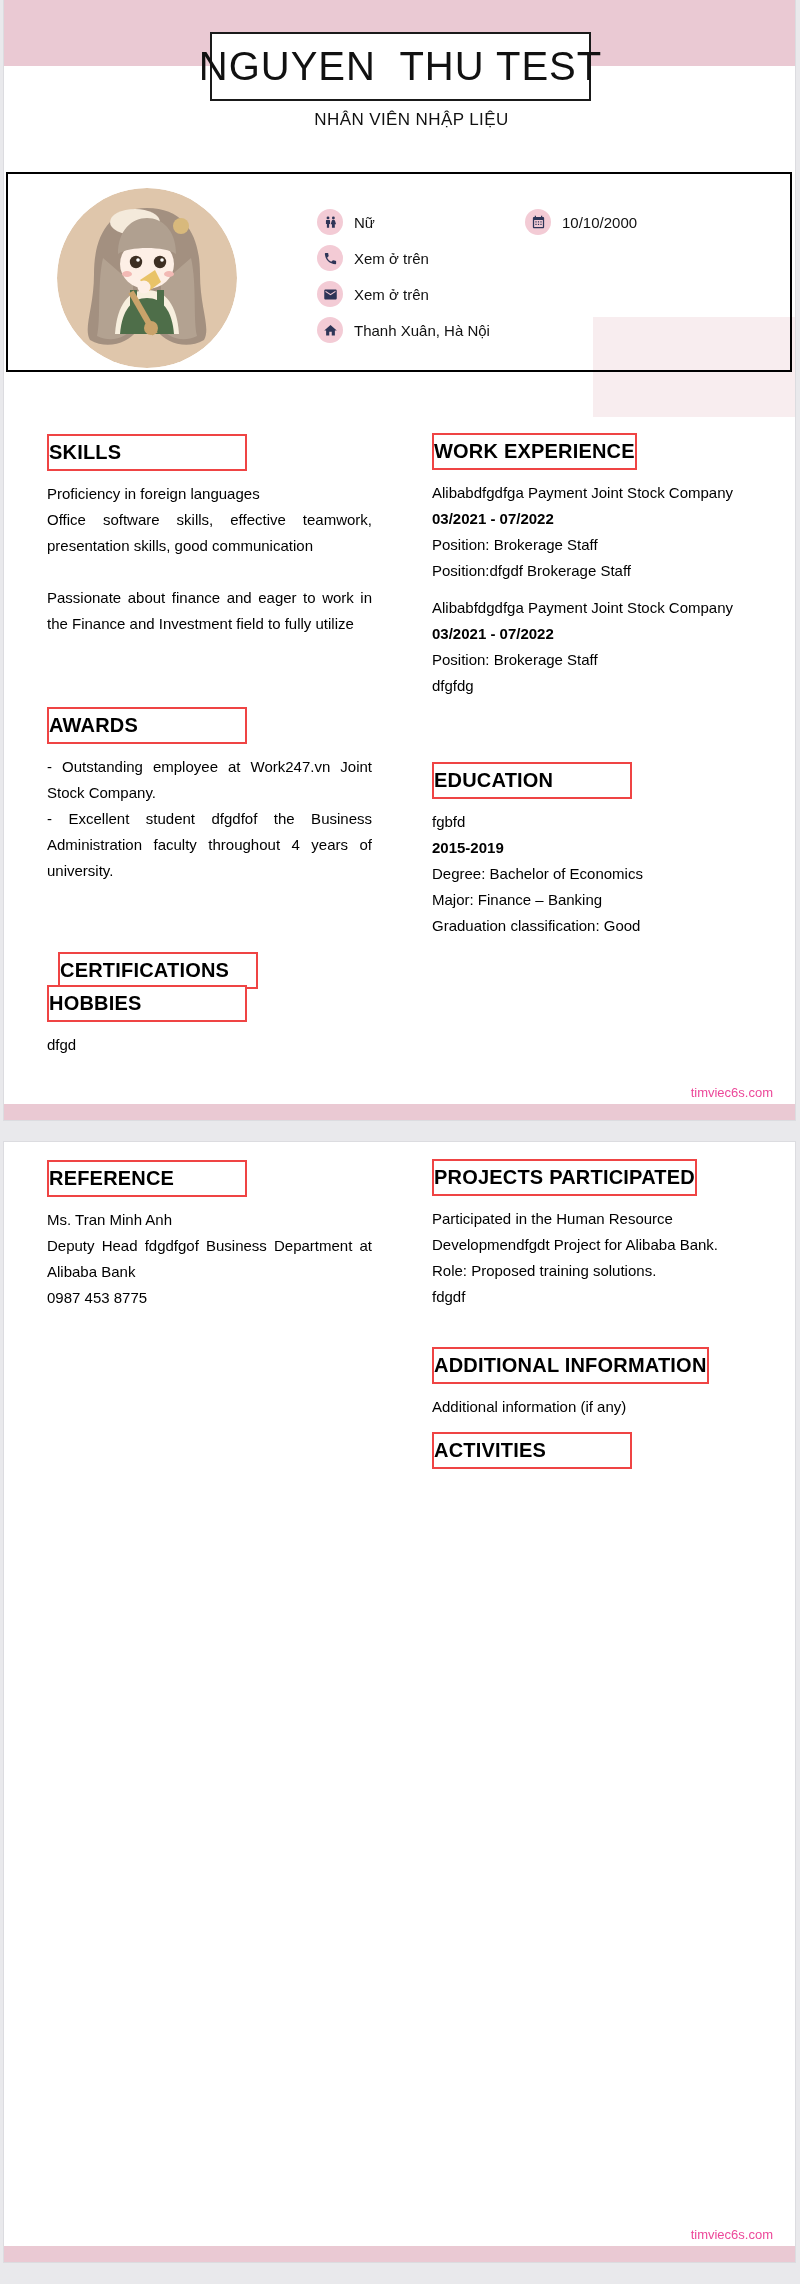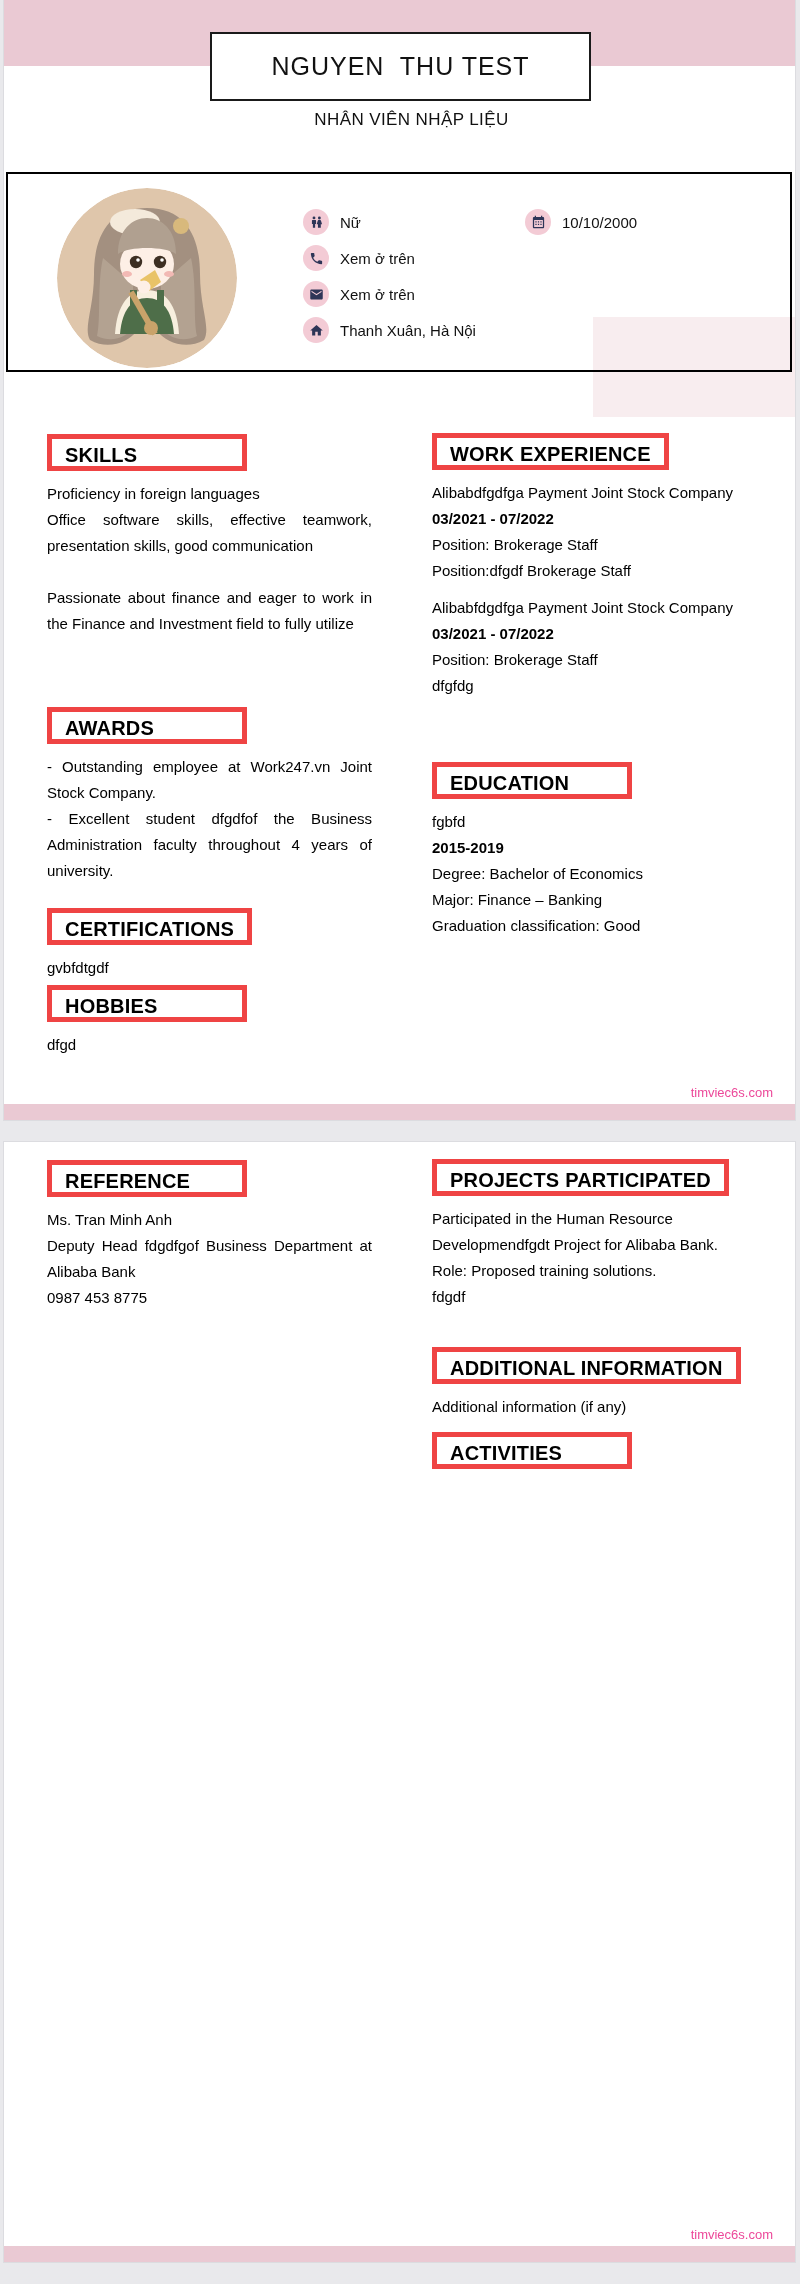--- a/index.html
+++ b/index.html
@@ -16,21 +16,21 @@
   #page1 { top:0; }
   #page2 { top:1142px; }
 
   .band-top    { position:absolute; top:0; left:0; width:100%; height:66px; background:#eac9d3; }
   .band-bottom { position:absolute; bottom:0; left:0; width:100%; height:16px; background:#eac9d3; }
 
   .title-box {
     position:absolute; top:32px; left:206px; width:381px; height:69px;
     background:#fff; border:2px solid #1a1a1a; box-sizing:border-box;
     display:flex; align-items:center; justify-content:center;
-    font-size:25px; letter-spacing:1px; white-space:pre; color:#111;
+    font-size:40px; letter-spacing:1px; white-space:pre; color:#111;
   }
   .subtitle {
     position:absolute; top:110px; left:0; width:100%;
     text-align:center; font-size:17px; letter-spacing:.4px; color:#111;padding-left:12px;
   }
 
   .accent-block {
     position:absolute; top:317px; left:589px; width:202px; height:100px;
     background:#f8edef;
   }
@@ -38,57 +38,57 @@
     position:absolute; top:172px; left:2px; width:786px; height:200px;
     border:2px solid #000; box-sizing:border-box; background:transparent;
   }
   .avatar {
     position:absolute; top:188px; left:53px; width:180px; height:180px;
     border-radius:50%; overflow:hidden;
   }
   .avatar svg { display:block; width:180px; height:180px; }
 
   .contact-col { position:absolute; top:204px; }
-  .contact-col.c1 { left:299px;text-align:center; }
+  .contact-col.c1 { left:313px;text-align:center; }
   .contact-col.c2 { left:521px; }
   .contact-row { height:36px; display:flex; align-items:center; }
   .icon-circle {
     width:26px; height:26px; border-radius:50%; background:#f3cbd5;
     display:flex; align-items:center; justify-content:center; flex:0 0 26px;
   }
   .icon-circle svg { width:15px; height:15px; fill:#2e3557; }
   .contact-text { margin-left:11px; font-size:15px; color:#111; }
 
   .col-left  { position:absolute; left:43px;  width:325px; }
   .col-right { position:absolute; left:428px; width:333px; }
   .section { position:absolute; width:100%; }
 
   .section-heading {
     display:inline-block; min-width:200px; box-sizing:border-box;
-    border:5px solid #ef4444; background:#fff;
-    height:37px; line-height:33px; padding:0 13px;
+    border:2px solid #ef4444; background:#fff;
+    height:37px; line-height:33px; padding:0 0;
     font-size:20px; font-weight:bold; letter-spacing:.2px; white-space:nowrap;
   }
   .section-body { margin-top:10px; font-size:15px; line-height:26px; }
   .section-body p { margin:0; }
   .justify p { text-align:justify; }
   .entry { margin:0; }
   .entry + .entry { margin-top:11px; }
   .bold { font-weight:bold; }
 
   .watermark {
     position:absolute; top:1085px; right:22px; height:18px;
     font-size:13px; color:#ec4899;
   }
 
   
   #sec-skills        { top:434px; }
   #sec-career        { top:575px; }
   #sec-awards        { top:707px; }
-  #sec-cert          { top:908px; }
+  #sec-cert          { top:952px;margin-left:11px; }
   #sec-hobbies       { top:985px; }
   #sec-work          { top:433px; }
   #sec-education     { top:762px; }
   #sec-reference     { top:18px;  }
   #sec-projects      { top:17px;  }
   #sec-additional    { top:205px; }
   #sec-activities    { top:290px; }
 </style>
 </head>
 <body>

